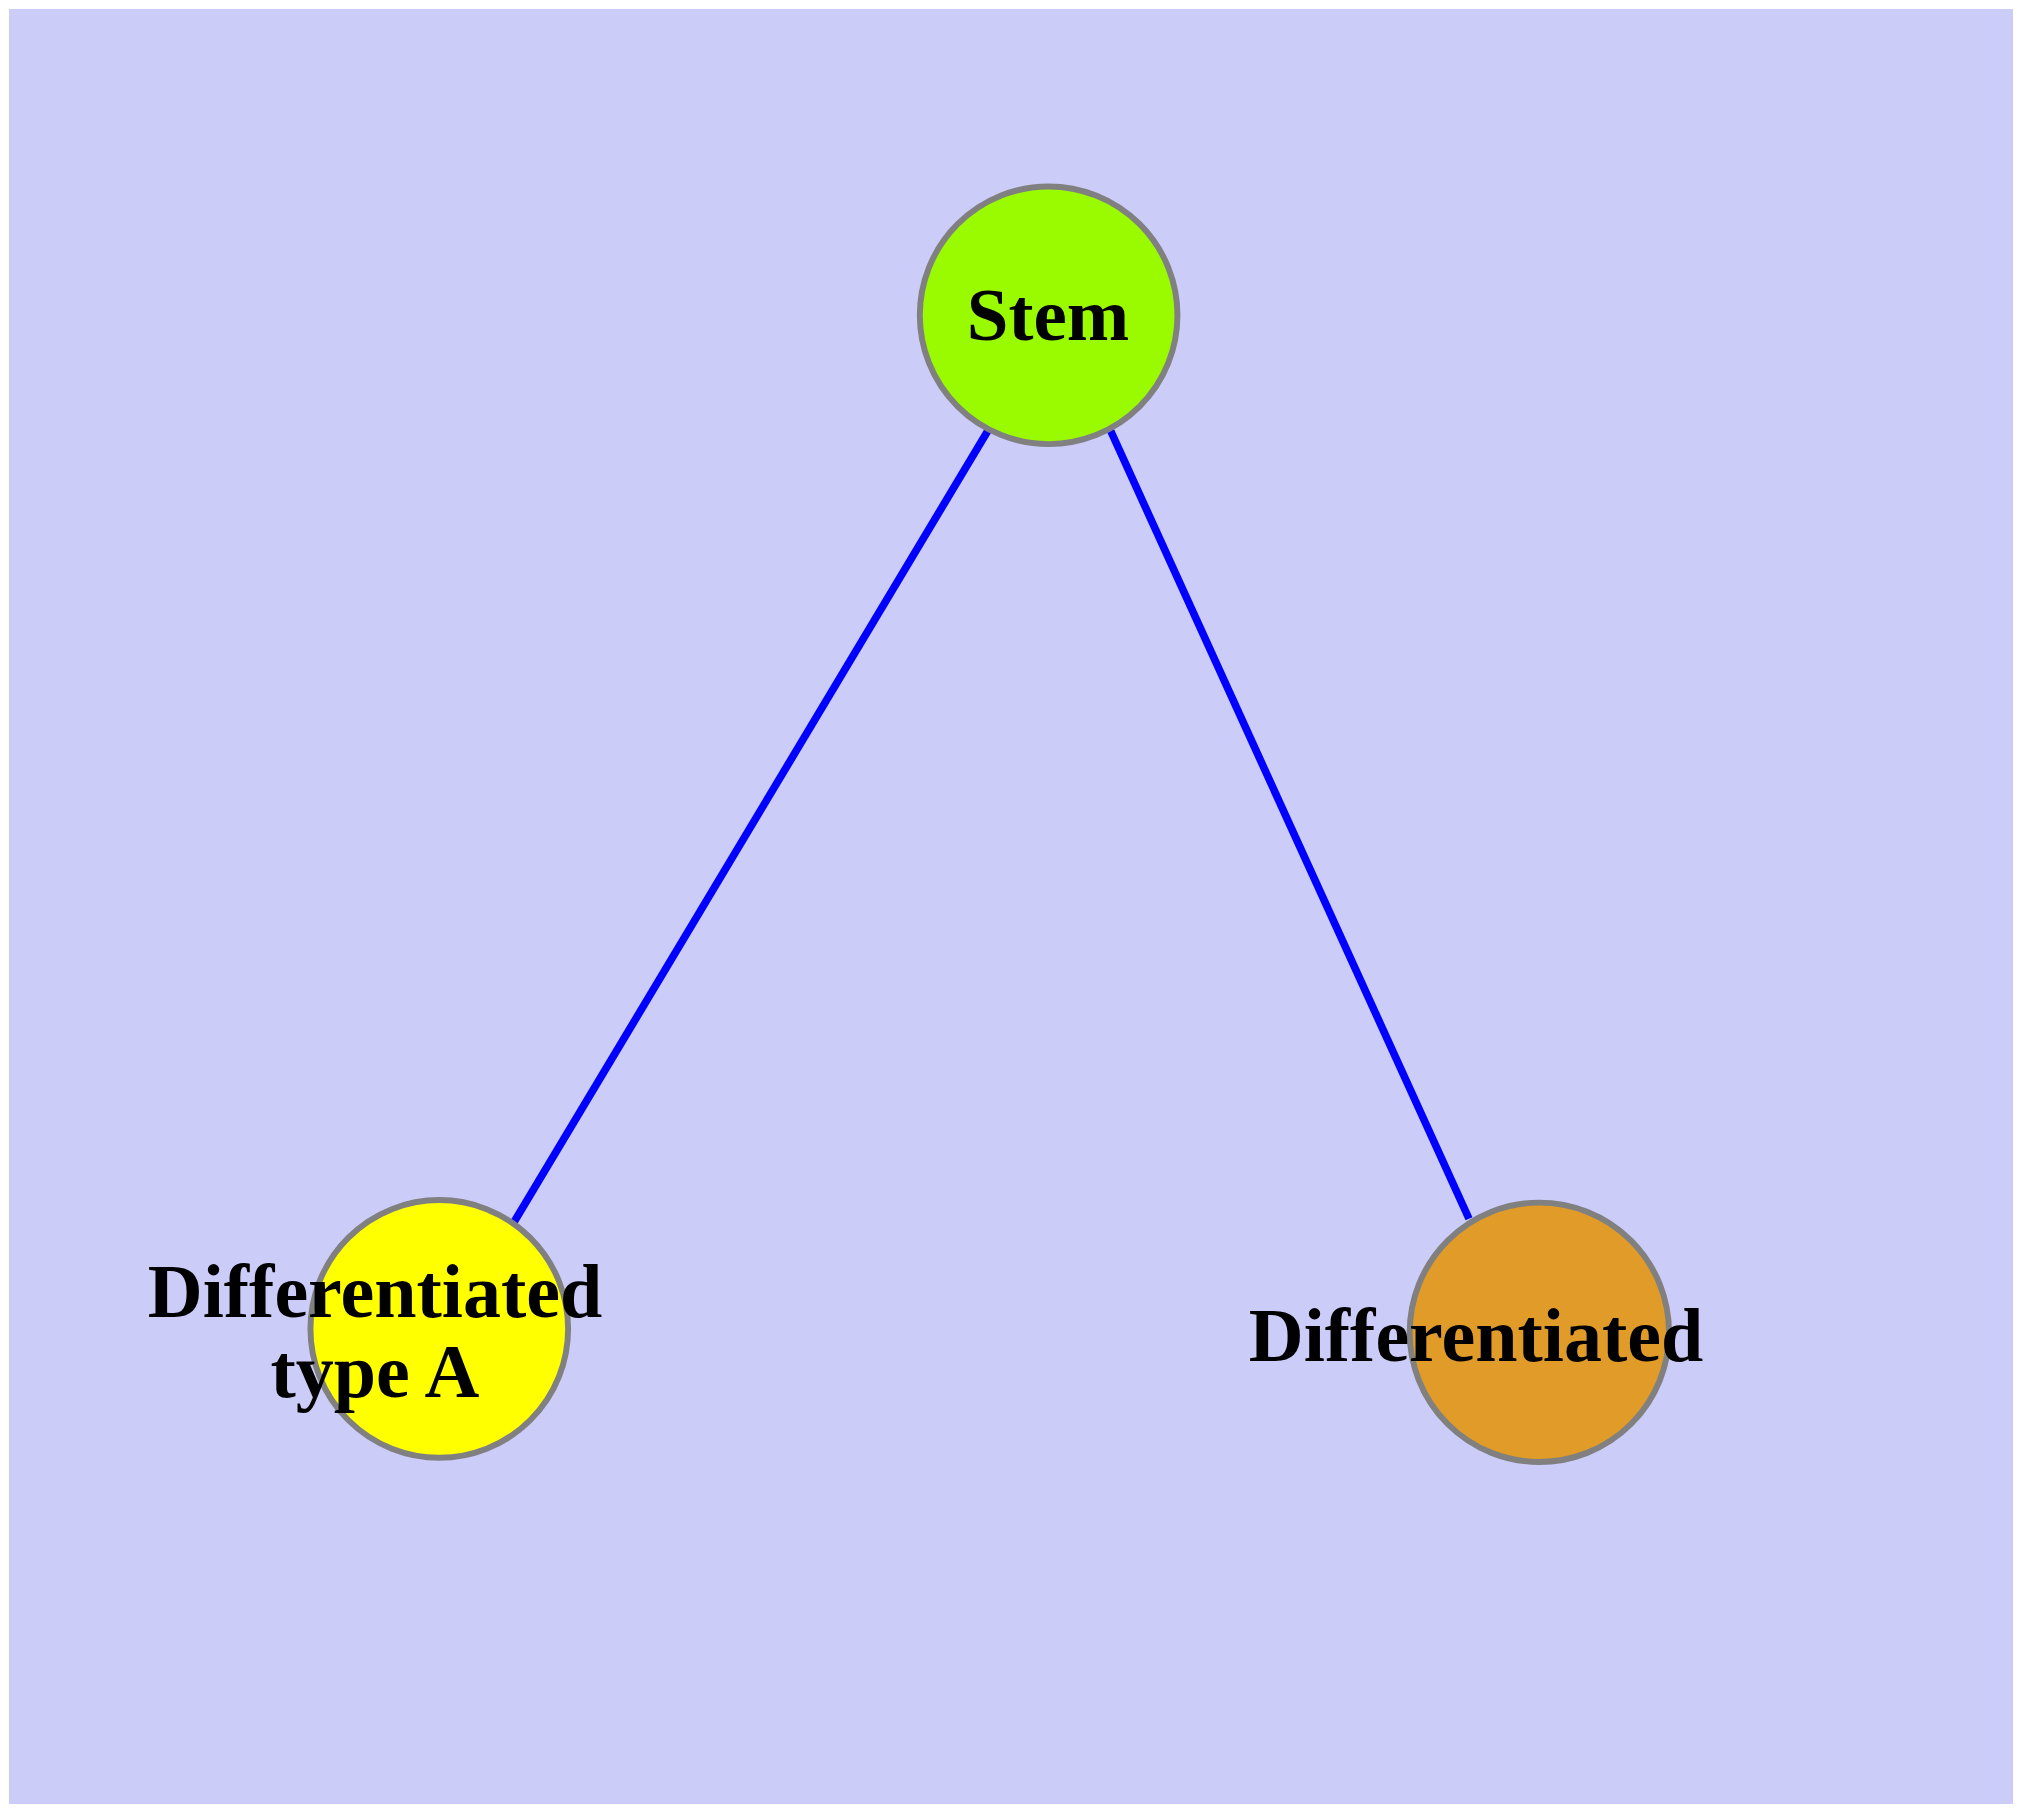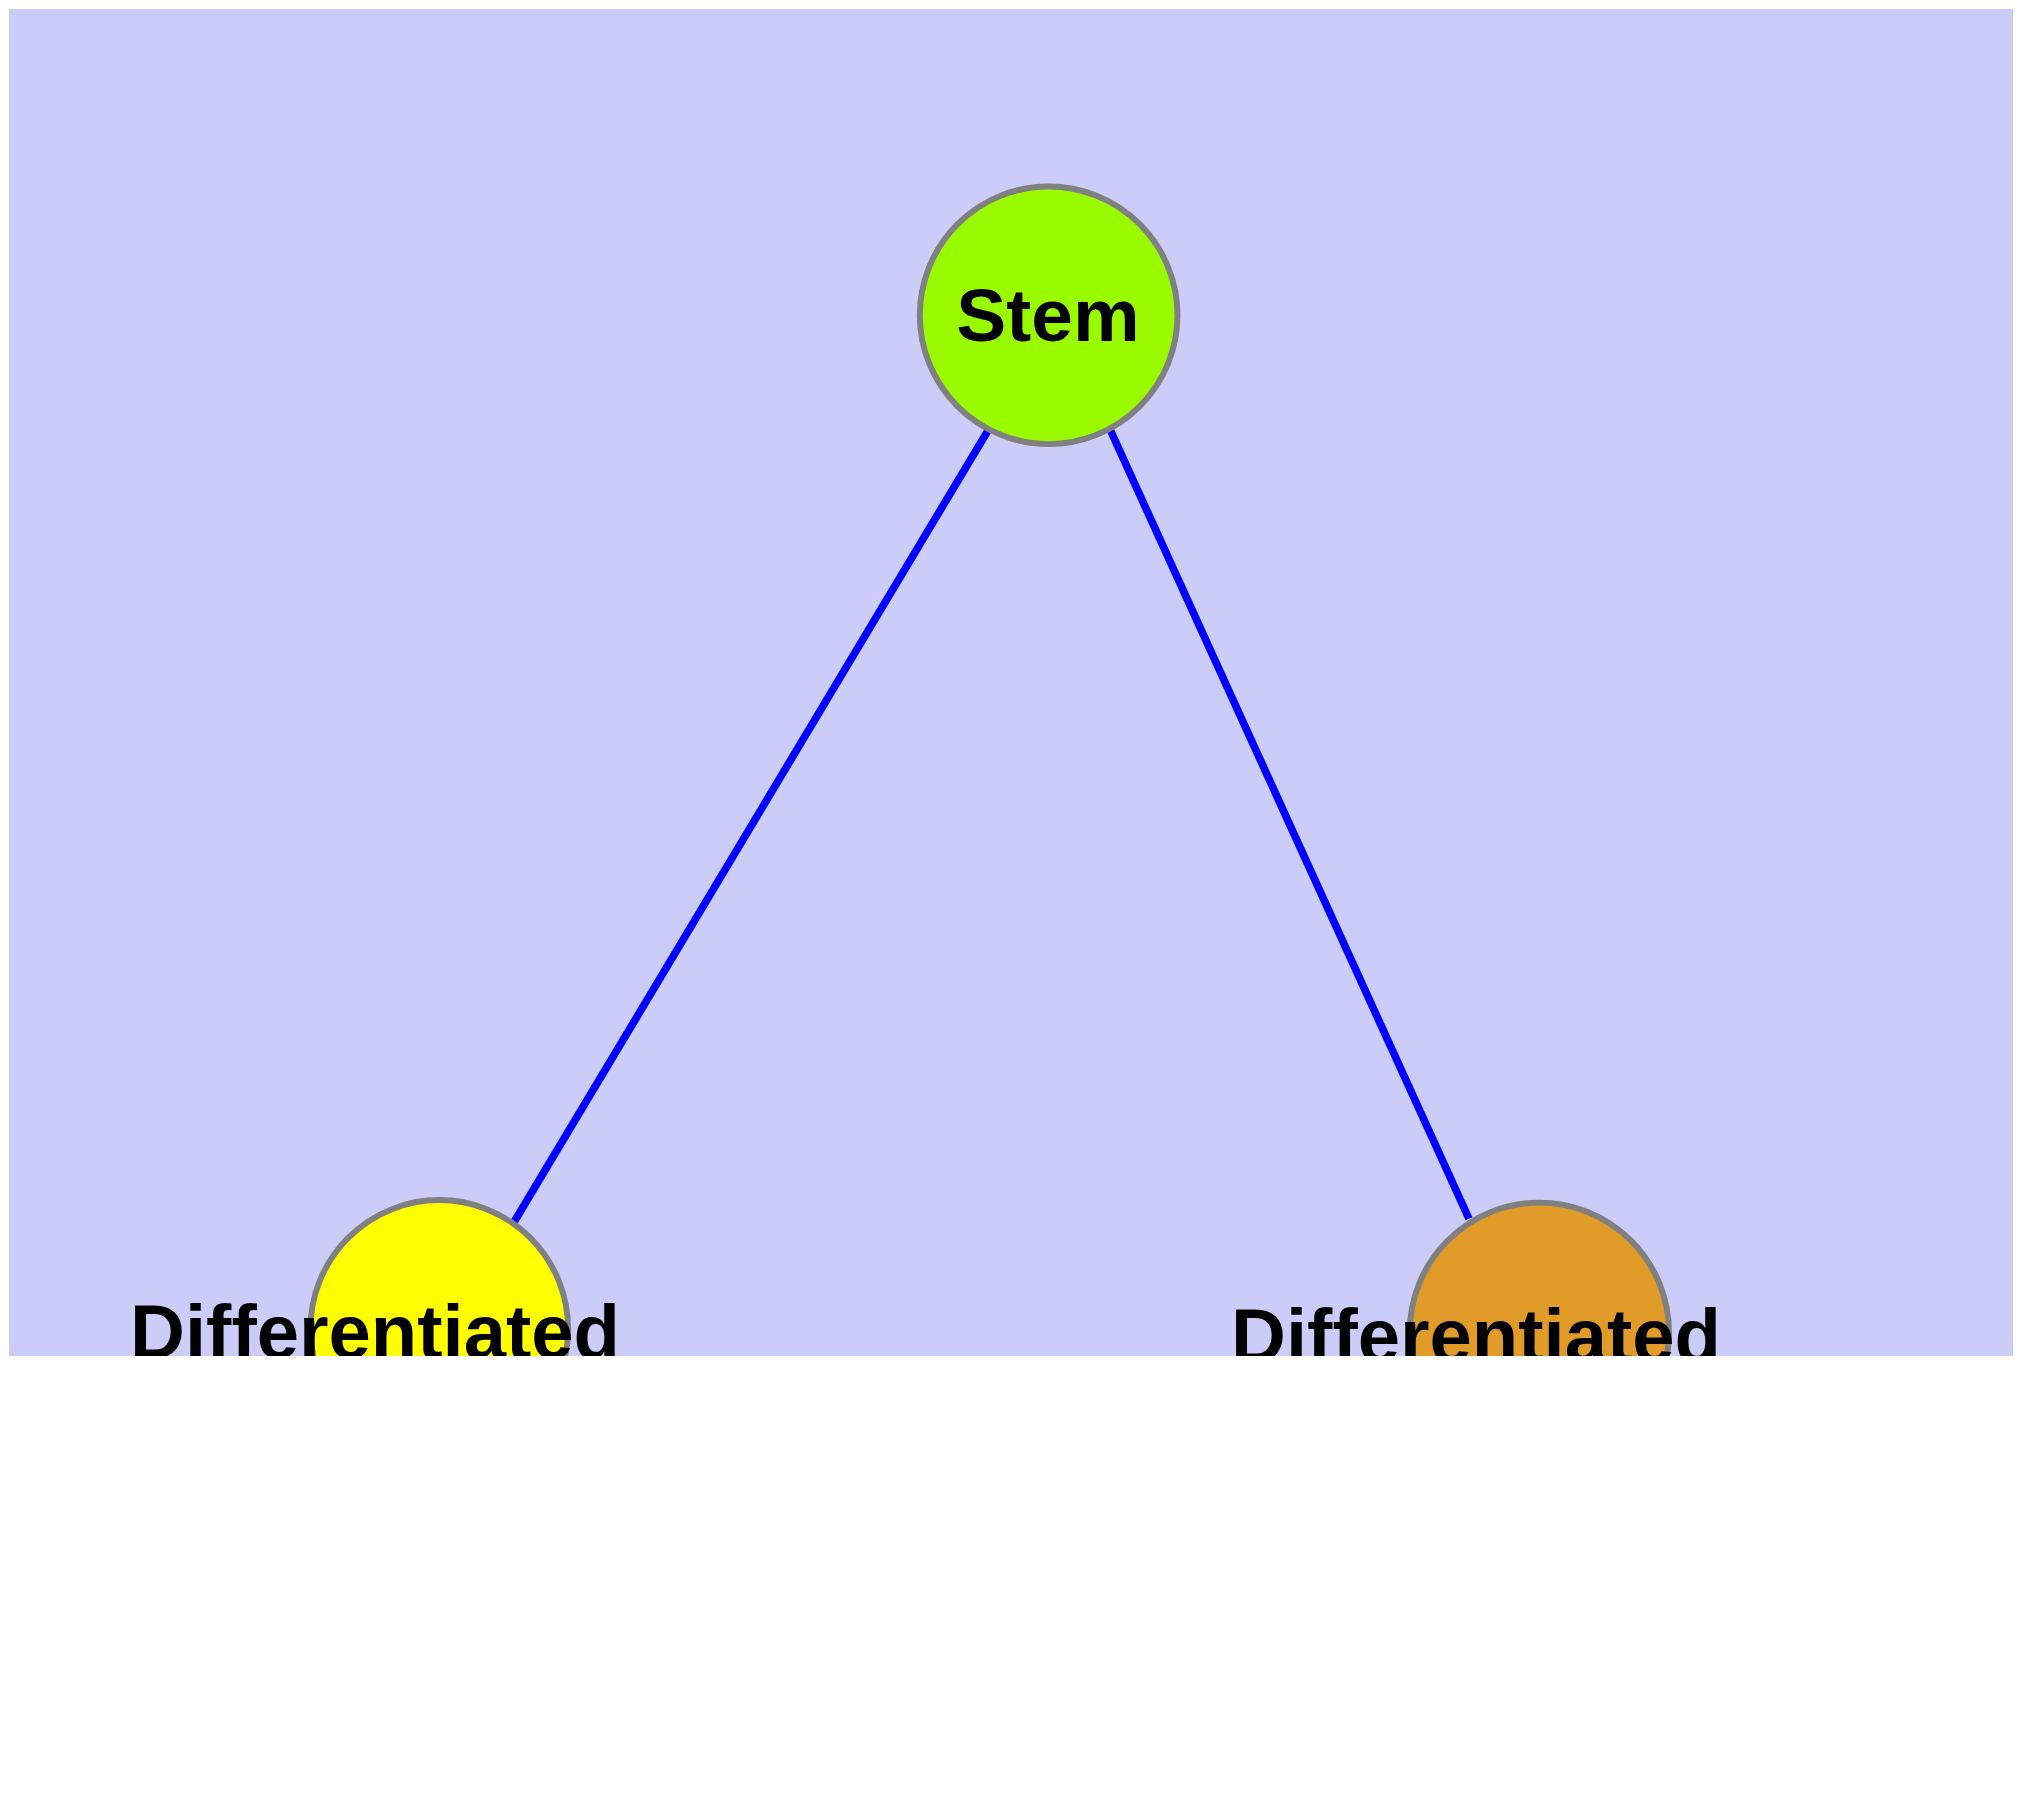--- a/index.html
+++ b/index.html
@@ -3,24 +3,24 @@
 <meta charset="utf-8">
 <style>
   html, body {
     margin: 0;
     padding: 0;
     background: #ffffff;
   }
   #canvas {
     position: relative;
     width: 2021px;
-    height: 1356px;
+    height: 1812px;
     background: #ffffff;
     overflow: hidden;
-    font-family: Liberation Sans, sans-serif;
+    font-family: Liberation Serif, serif;
   }
   #plot-area {
     position: absolute;
     left: 8.5px;
     top: 8.5px;
     width: 2004px;
     height: 1795px;
     background: #ccccf8;
   }
   svg#graph {
@@ -83,18 +83,18 @@
     </g>
     <g>
       <circle class="node-circle" cx="1237" cy="372" r="152" fill="#9afa00" style="stroke: rgb(128, 128, 128);"></circle>
       <circle class="node-circle" cx="518" cy="1568" r="152" fill="#ffff00"></circle>
       <circle class="node-circle" cx="1816" cy="1572" r="153" fill="#e09b28"></circle>
     </g>
   </svg>
 
   <div class="node-label" id="label-stem">Stem</div>
 
-  <div class="node-label" id="label-diff-a"><span>Differentiated</span><br></div>
+  <div class="node-label" id="label-diff-a"><span>Differentiated</span><br><span>type A</span></div>
 
   <div class="node-label" id="label-diff-b"><span>Differentiated</span><br></div>
 
 </div>
 
 
 </body></html>

